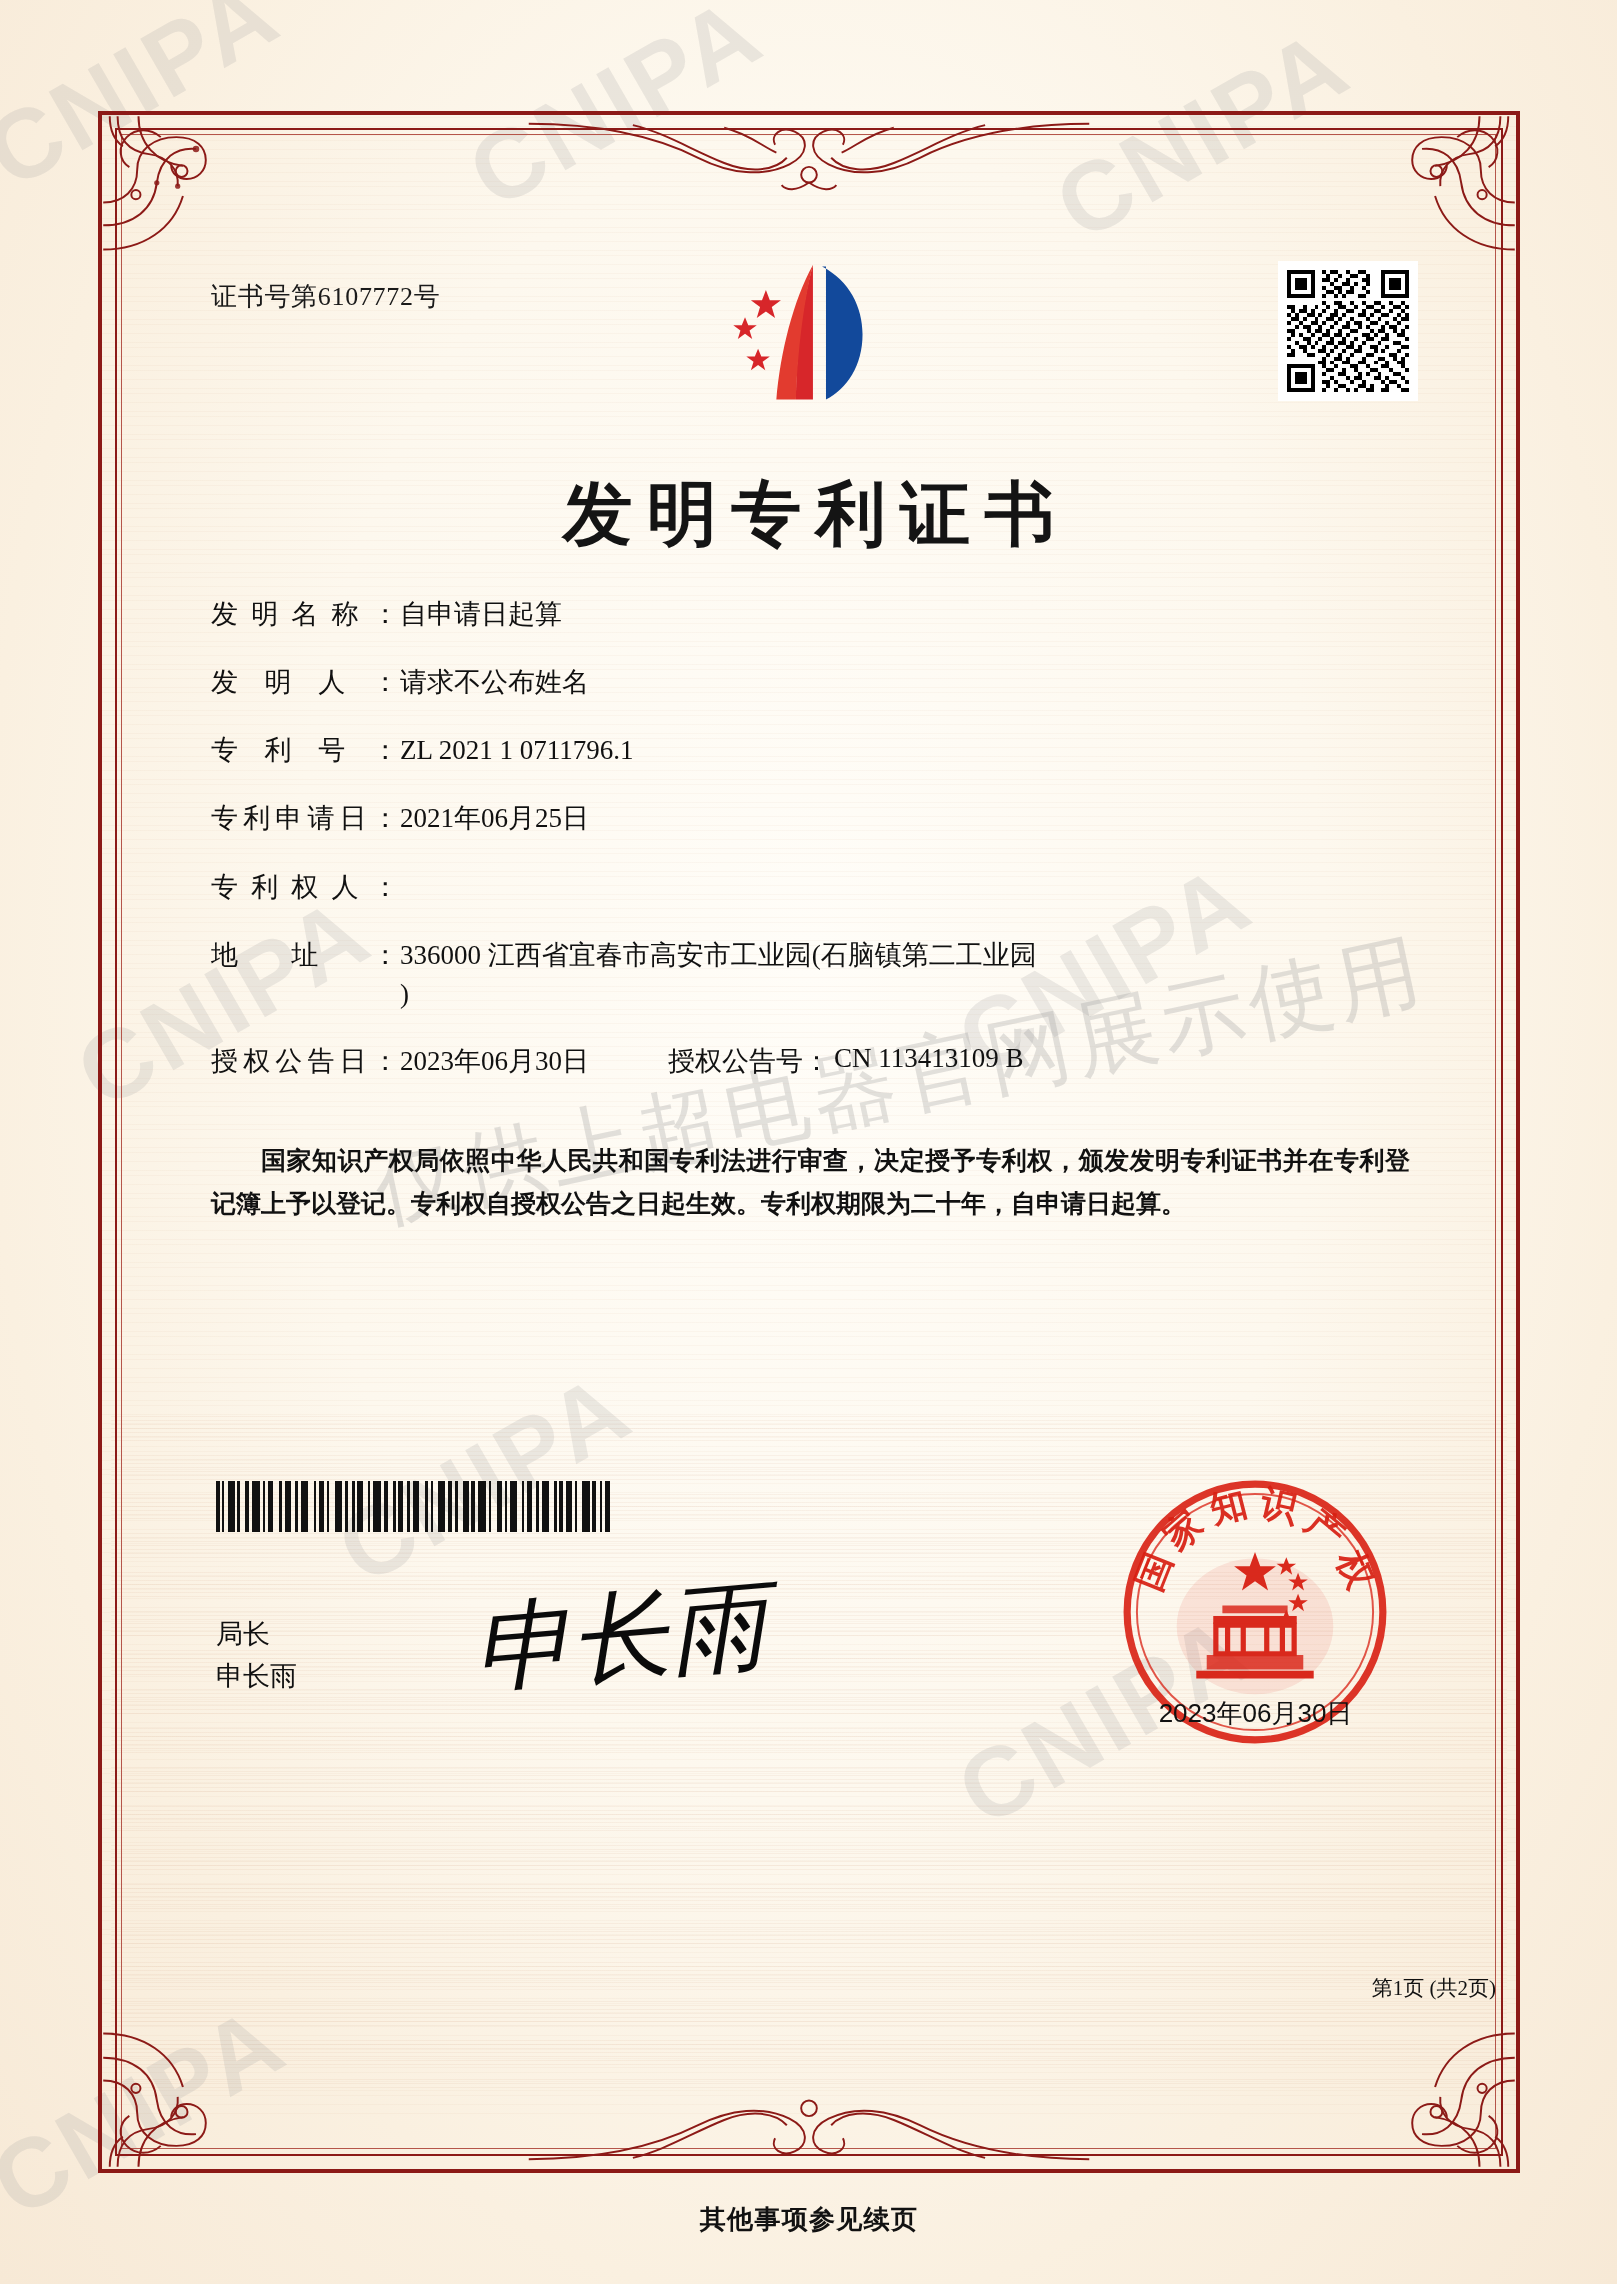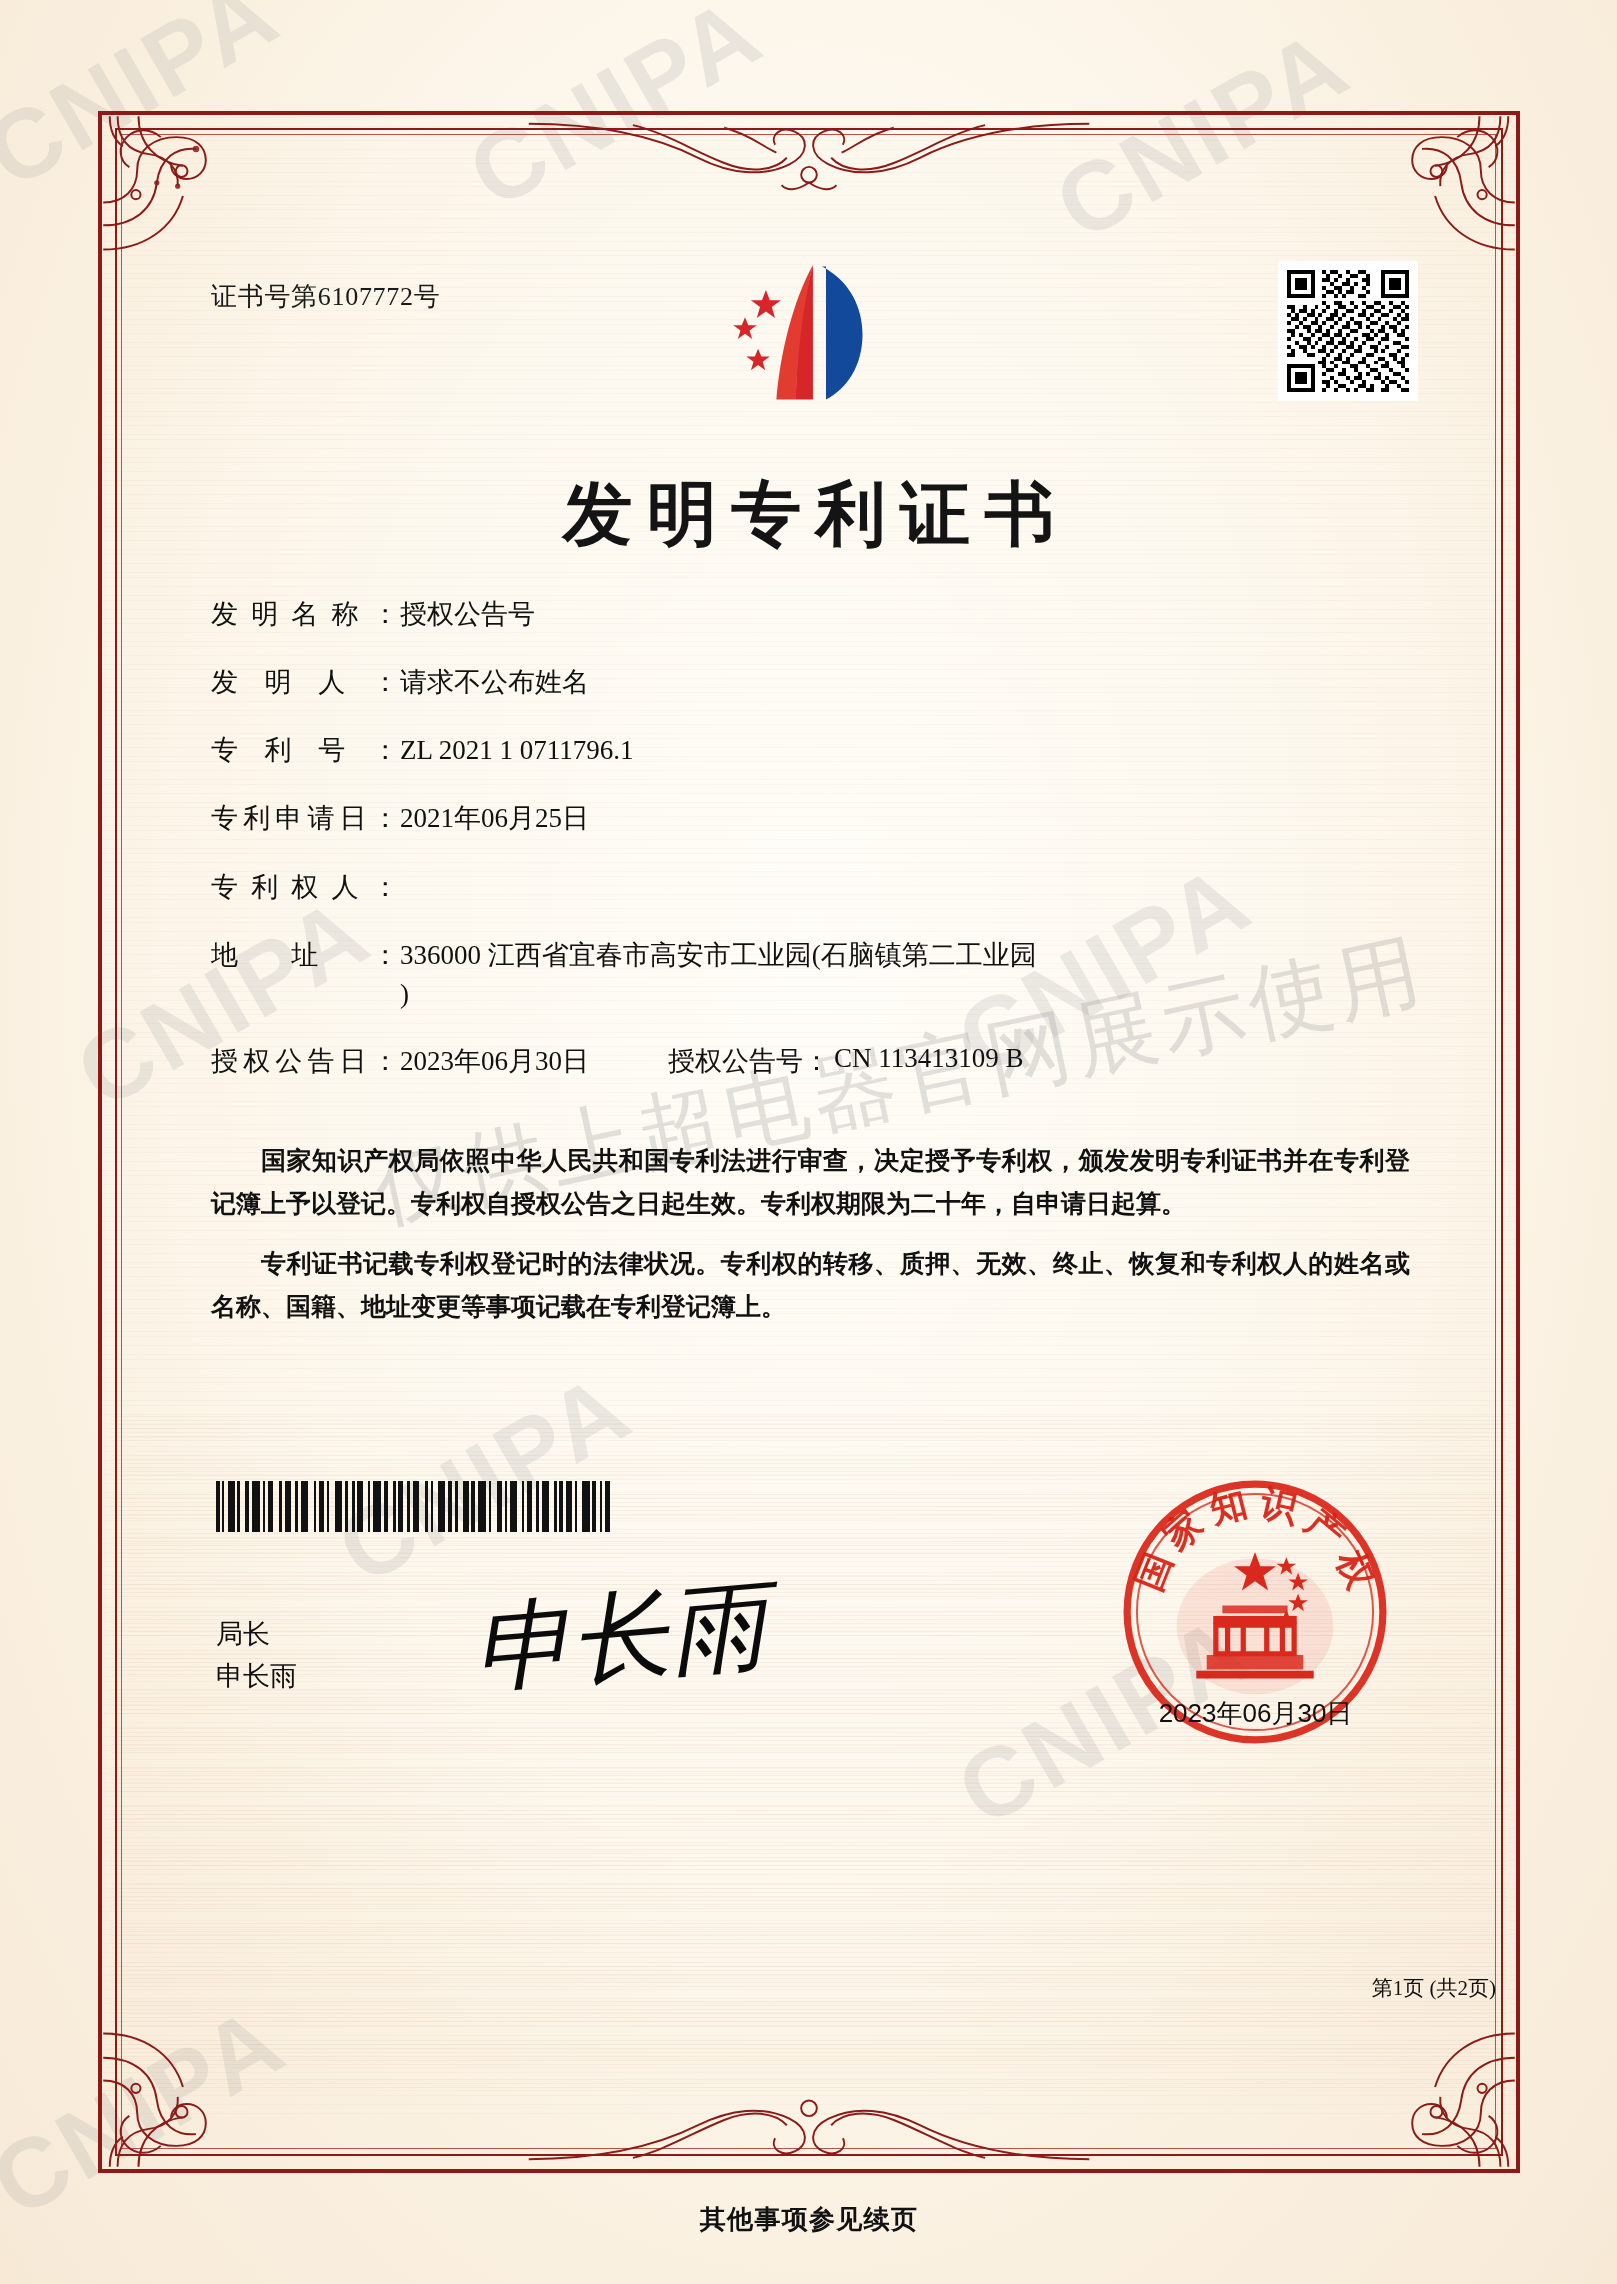--- a/index.html
+++ b/index.html
@@ -672,21 +672,21 @@
     <div class="fields">
 
       <div class="field-row">
         <div class="f-label">
           <span>发</span>
             <span>明</span>
             <span>名</span>
             <span>称</span>
             <span class="f-colon">：</span>
         </div>
-        <div class="f-value">授权公告号</div>
+        <div class="f-value">自申请日起算</div>
       </div>
 
       <div class="field-row">
         <div class="f-label">
           <span>发</span>
             <span>明</span>
             <span>人</span>
             <span class="f-colon">：</span>
         </div>
         <div class="f-value">请求不公布姓名</div>
@@ -748,21 +748,20 @@
         </div>
         <div class="pub-right">
           <span class="f-label2">授权公告号：</span>
           <span>CN 113413109 B</span>
         </div>
       </div>
     </div>
 
     <div class="paras">
       <div class="para">国家知识产权局依照中华人民共和国专利法进行审查，决定授予专利权，颁发发明专利证书并在专利登记簿上予以登记。专利权自授权公告之日起生效。专利权期限为二十年，自申请日起算。</div>
-      <div class="para">专利证书记载专利权登记时的法律状况。专利权的转移、质押、无效、终止、恢复和专利权人的姓名或名称、国籍、地址变更等事项记载在专利登记簿上。</div>
     </div>
 
     <div class="barcode">
       <i style="width:3.9px;background:#111"></i>
         <i style="width:2.6px;background:#fff0"></i>
       <i style="width:2px;background:#111"></i>
         <i style="width:3.9px;background:#fff0"></i>
       <i style="width:6.5px;background:#111"></i>
         <i style="width:2.6px;background:#fff0"></i>
       <i style="width:2.6px;background:#111"></i>

